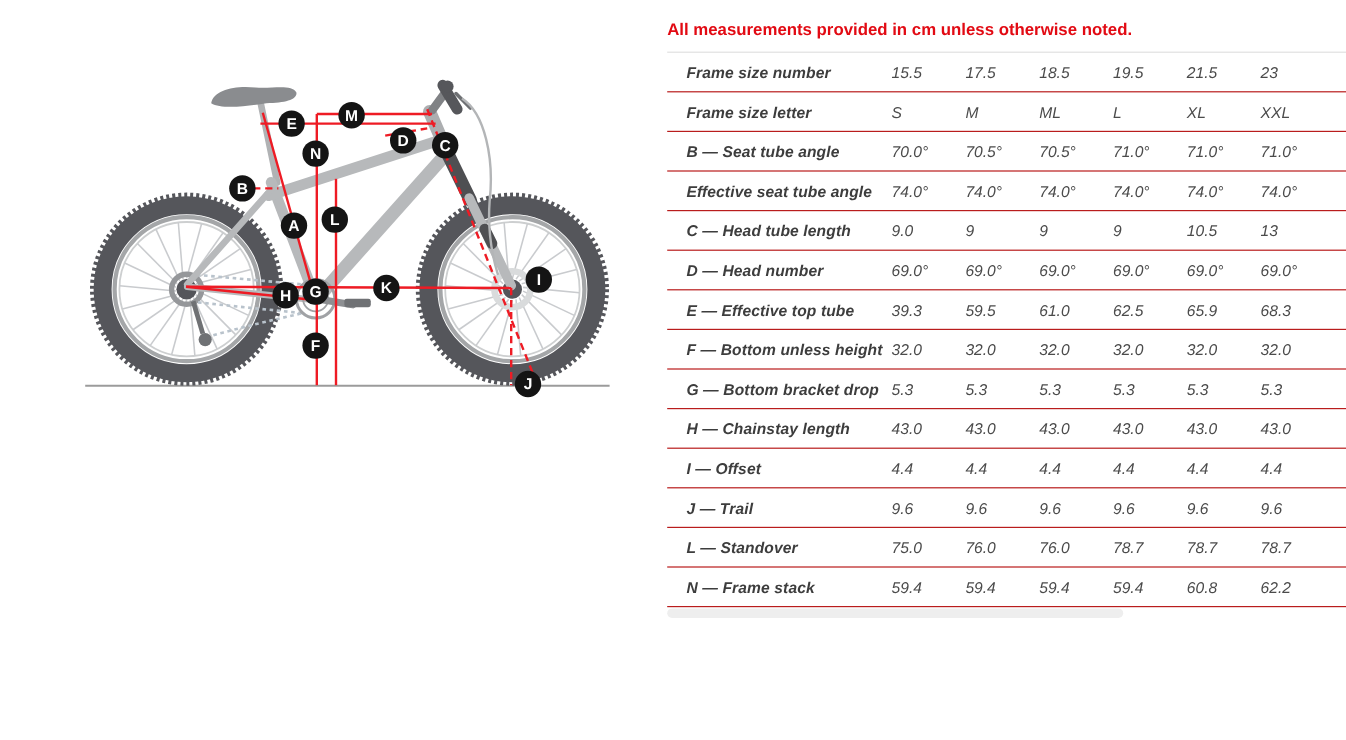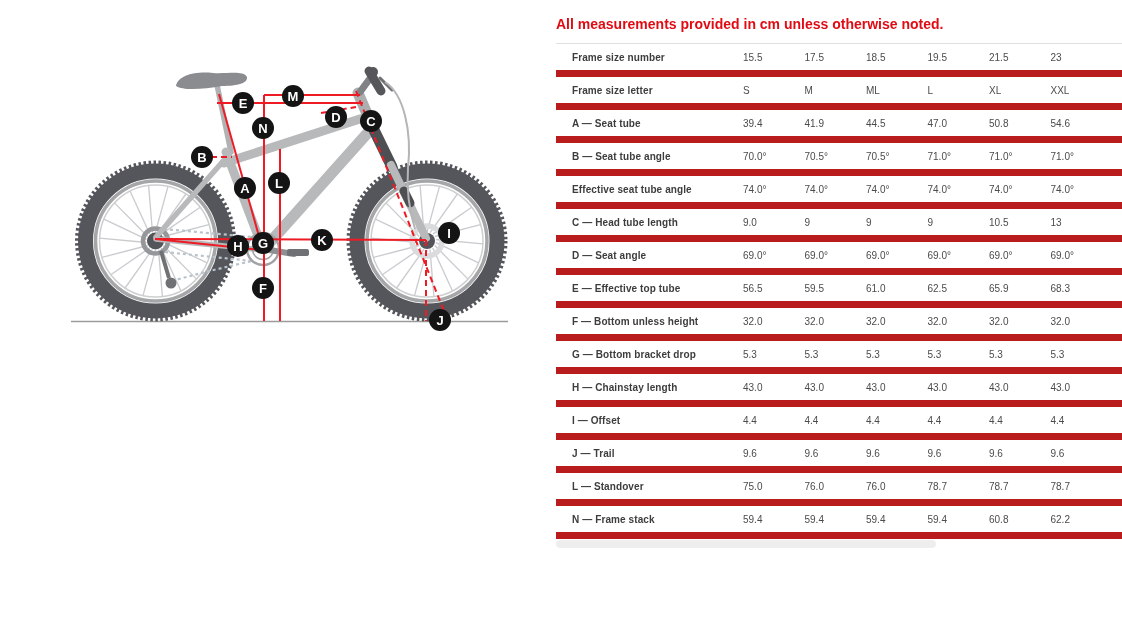--- a/index.html
+++ b/index.html
@@ -20,23 +20,24 @@
   .note {
     font-size: 14px; font-weight: bold; line-height: 15px;
     margin: 0 0 11px 0; color: #e20a13;
   }
   .geo-table { border-top: 1px solid #e0e0e0; }
   .geo-row {
     display: grid;
     grid-template-columns: 171px repeat(6, 61.5px);
     align-items: center;
     height: 33px;
-    border-bottom: 7px solid #b91c1c;
+    border-bottom: 1px solid #b91c1c;
     padding-left: 16px;
-    font-size: 10px;
+    font-size: 13px;
+    font-style: italic;
   }
   .geo-row .label { font-weight: bold; color: #3d3d3d; letter-spacing: 0.1px; }
   .geo-row .val  { color: #4b4b4b; }
   .hscroll {
     width: 380px; height: 8px; margin-top: 1px;
     background: #eeeeee; border-radius: 4px;
   }
 </style>
 </head>
 <body>
@@ -243,29 +244,20 @@
         <div class="geo-row">
           <span class="label">Frame size letter</span>
           <span class="val">S</span>
           <span class="val">M</span>
           <span class="val">ML</span>
           <span class="val">L</span>
           <span class="val">XL</span>
           <span class="val">XXL</span>
         </div>
         <div class="geo-row">
-          <span class="label">A — Seat tube</span>
-          <span class="val">39.4</span>
-          <span class="val">41.9</span>
-          <span class="val">44.5</span>
-          <span class="val">47.0</span>
-          <span class="val">50.8</span>
-          <span class="val">54.6</span>
-        </div>
-        <div class="geo-row">
           <span class="label">B — Seat tube angle</span>
           <span class="val">70.0°</span>
           <span class="val">70.5°</span>
           <span class="val">70.5°</span>
           <span class="val">71.0°</span>
           <span class="val">71.0°</span>
           <span class="val">71.0°</span>
         </div>
         <div class="geo-row">
           <span class="label">Effective seat tube angle</span>
@@ -279,31 +271,31 @@
         <div class="geo-row">
           <span class="label">C — Head tube length</span>
           <span class="val">9.0</span>
           <span class="val">9</span>
           <span class="val">9</span>
           <span class="val">9</span>
           <span class="val">10.5</span>
           <span class="val">13</span>
         </div>
         <div class="geo-row">
-          <span class="label">D — Seat angle</span>
+          <span class="label">D — Head number</span>
           <span class="val">69.0°</span>
           <span class="val">69.0°</span>
           <span class="val">69.0°</span>
           <span class="val">69.0°</span>
           <span class="val">69.0°</span>
           <span class="val">69.0°</span>
         </div>
         <div class="geo-row">
           <span class="label">E — Effective top tube</span>
-          <span class="val">56.5</span>
+          <span class="val">39.3</span>
           <span class="val">59.5</span>
           <span class="val">61.0</span>
           <span class="val">62.5</span>
           <span class="val">65.9</span>
           <span class="val">68.3</span>
         </div>
         <div class="geo-row">
           <span class="label">F — Bottom unless height</span>
           <span class="val">32.0</span>
           <span class="val">32.0</span>

